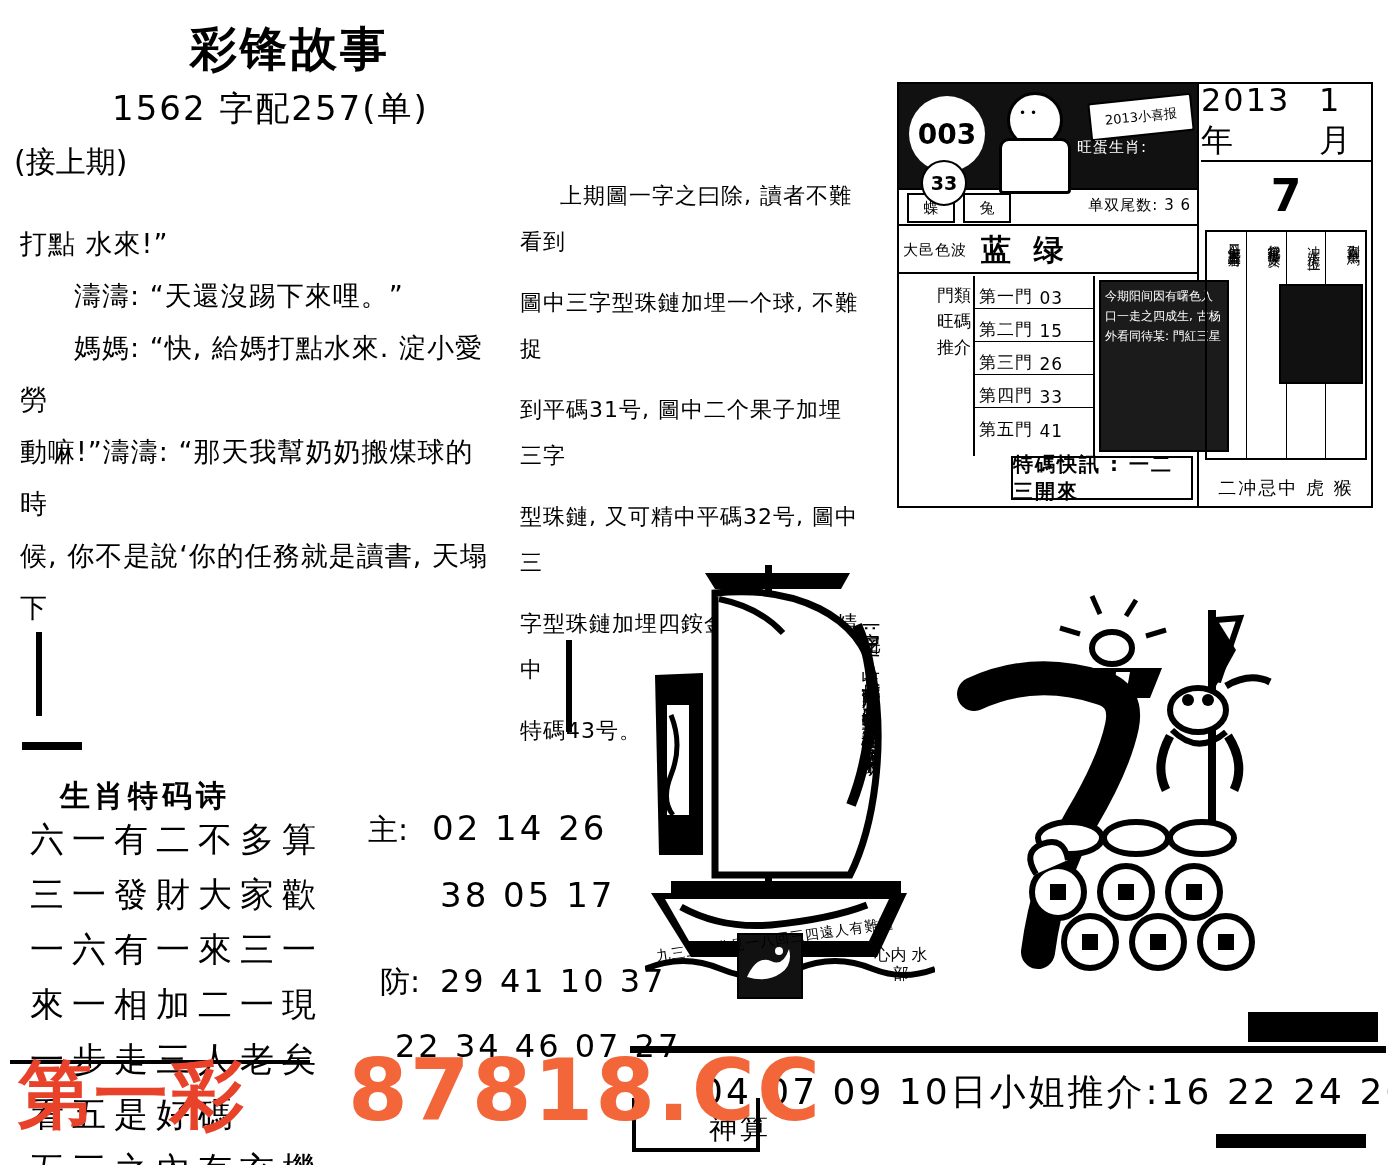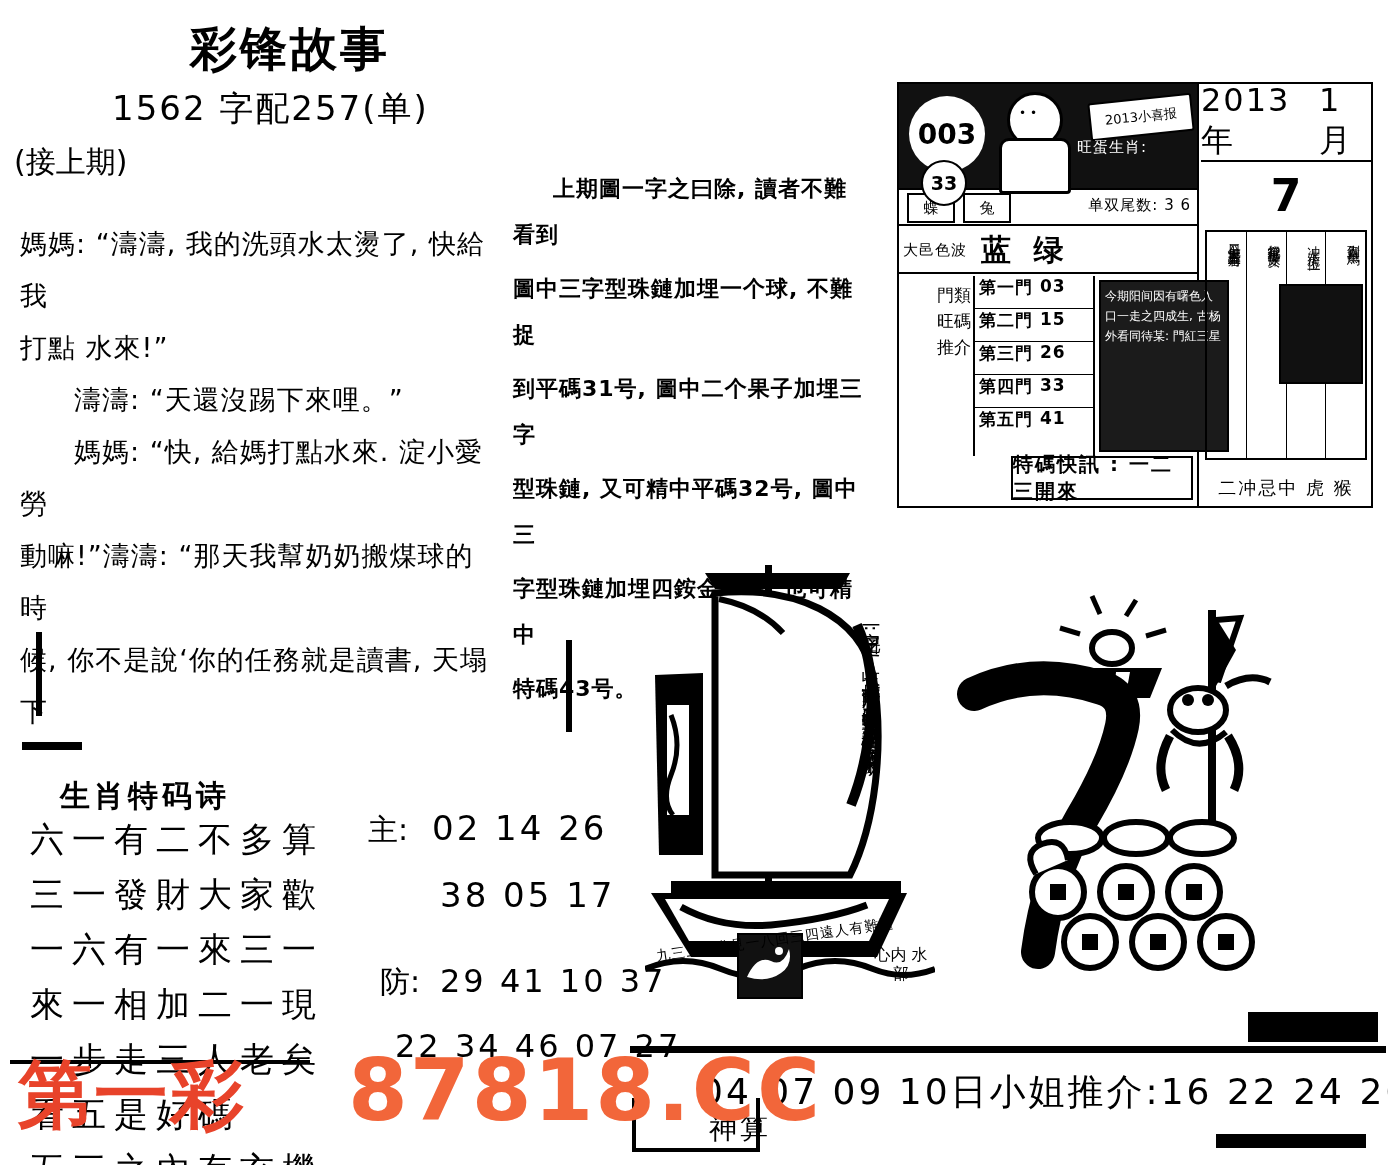--- a/index.html
+++ b/index.html
@@ -37,21 +37,21 @@
   }
   #story p{margin:0;}
   #story p.ind{text-indent:54px;}
 
   
   #commentary{
     left:505px;top:158px;width:370px;
     font-size:22px;line-height:46px;
     letter-spacing:1px;
   }
-  #commentary p{margin:8px;font-weight:bold;}
+  #commentary p{margin:15px;}
   #commentary p.first{text-indent:40px;}
 
   
   #clip{
     left:897px;top:82px;width:472px;height:422px;
     border:2px solid #000;
     background:#fff;
   }
   #clipLeft{
     position:absolute;left:0;top:0;width:300px;height:100%;
@@ -122,21 +122,21 @@
     display:flex;
     padding-left:36px;
   }
   #doorLabel{
     width:40px;border-right:2px solid #000;box-sizing:border-box;
     font-size:17px;line-height:26px;text-align:center;padding-top:6px;
   }
   #doorList{width:120px;border-right:2px solid #000;box-sizing:border-box;}
   .doorRow{
     height:33px;border-bottom:1px solid #000;box-sizing:border-box;
-    font-size:17px;display:flex;align-items:flex-start;padding-left:4px;letter-spacing:1px;font-weight:bold;
+    font-size:17px;display:flex;align-items:flex-end;padding-left:4px;letter-spacing:1px;
   }
   .doorRow:last-child{border-bottom:none;}
   #poemBox{
     flex:1;margin:4px;border:2px solid #000;background:#1b1b1b;color:#fff;
     font-size:12px;padding:4px;line-height:20px;
   }
   #quickTip{
     position:absolute;left:112px;right:4px;bottom:6px;height:40px;
     border:2px solid #000;font-size:20px;font-weight:bold;
     display:flex;align-items:center;justify-content:center;letter-spacing:2px;
@@ -241,21 +241,20 @@
   }
 </style>
 </head>
 <body>
 
 <div class="abs" id="title">彩锋故事</div>
 <div class="abs" id="subtitle">1562 字配257(单)</div>
 <div class="abs" id="contfrom">(接上期)</div>
 
 <div class="abs" id="story">
-  <p>媽媽: “濤濤, 我的洗頭水太燙了, 快給我</p>
   <p>打點 水來!”</p>
   <p class="ind">濤濤: “天還沒踢下來哩。”</p>
   <p class="ind">媽媽: “快, 給媽打點水來. 淀小愛勞</p>
   <p>動嘛!”濤濤: “那天我幫奶奶搬煤球的時</p>
   <p>候, 你不是說‘你的任務就是讀書, 天塌下</p>
 </div>
 
 <div class="abs" id="commentary">
   <p class="first">上期圖一字之曰除, 讀者不難看到</p>
   <p>圖中三字型珠鏈加埋一个球, 不難捉</p>

